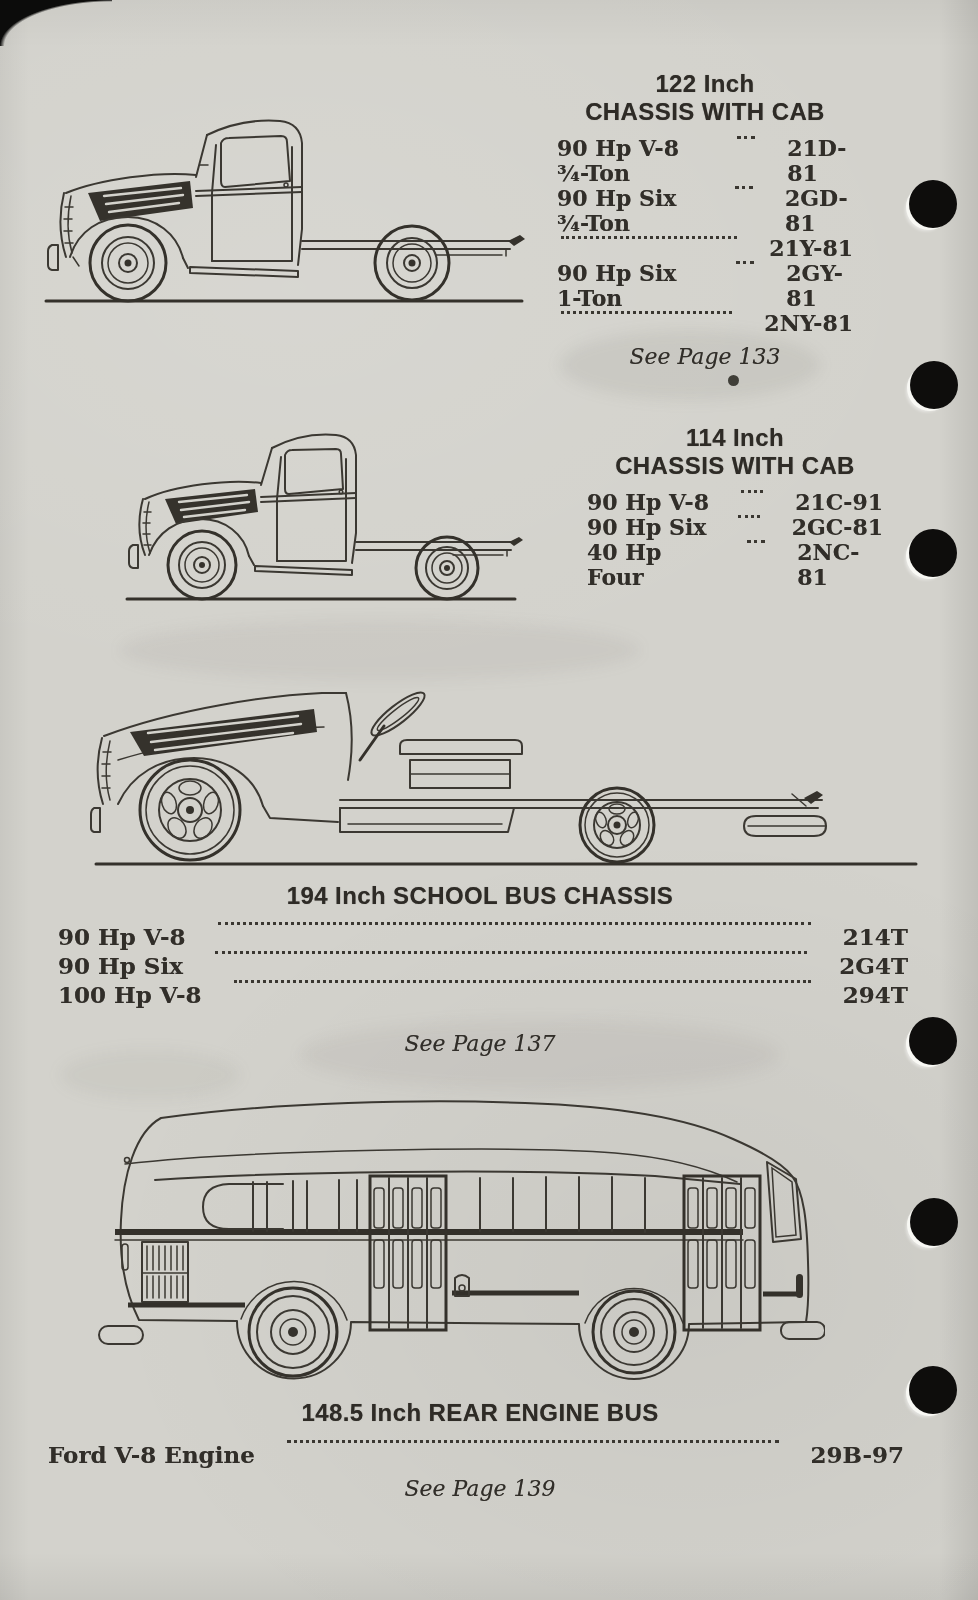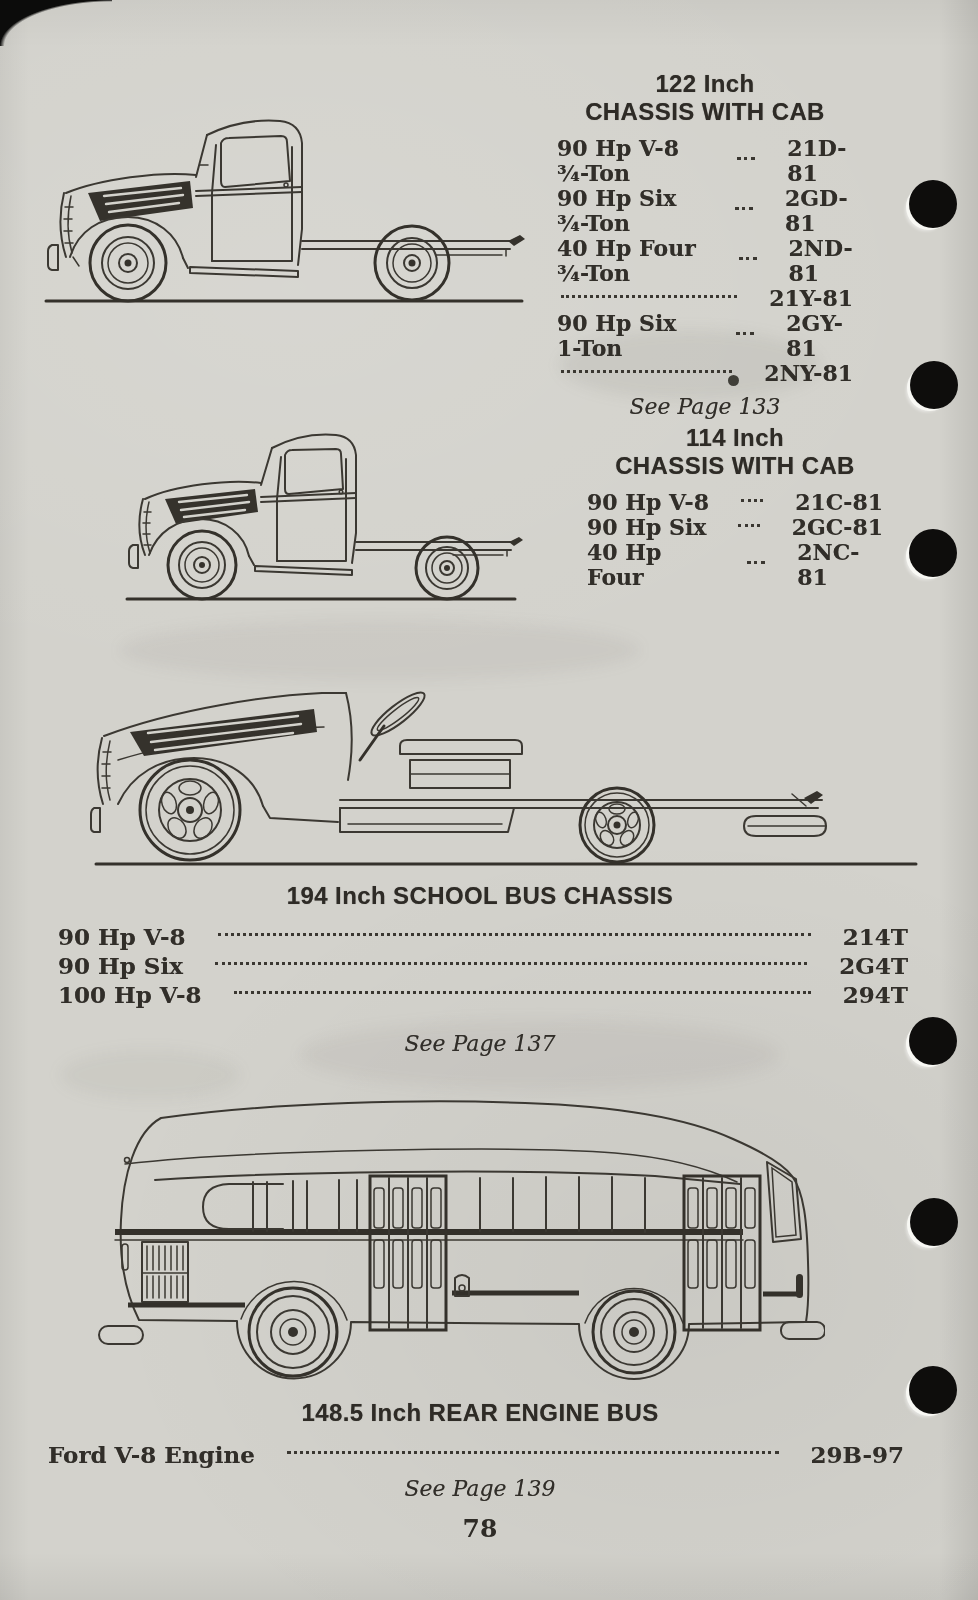--- a/index.html
+++ b/index.html
@@ -24,21 +24,21 @@
   }
   .ink-dot{position:absolute;width:11px;height:11px;border-radius:50%;background:#26241f;opacity:.88;}
   .smudge{position:absolute;border-radius:50%;filter:blur(7px);pointer-events:none;}
 
   .sec{position:absolute;}
   .sec-title{
     text-align:center;font-weight:700;font-size:24px;letter-spacing:.4px;color:#2e2b26;
     text-shadow:0 0 .7px rgba(46,43,38,.55);line-height:28px;
   }
   .spec-rows{margin:10px auto 0;}
-  .spec-row{display:flex;align-items:center;font-family:"DejaVu Serif",serif;font-weight:700;
+  .spec-row{display:flex;align-items:flex-start;font-family:"DejaVu Serif",serif;font-weight:700;
     font-size:22px;line-height:25px;color:#312e29;text-shadow:0 0 .6px rgba(49,46,41,.5);gap:28px;}
   .spec-row .leader{flex:1;border-bottom:3px dotted #3a3731;margin:0 4px 5px 4px;min-width:18px;}
   .wide .spec-row{line-height:29px;font-size:23px;}
   .see-page{
     text-align:center;font-family:"DejaVu Serif",serif;font-style:italic;font-weight:400;
     font-size:22px;color:#312e29;text-shadow:0 0 .6px rgba(49,46,41,.5);
   }
   .page-number{
     position:absolute;left:40px;top:1514px;width:880px;text-align:center;
     font-family:"DejaVu Serif",serif;font-weight:700;font-size:25px;color:#2f2c27;
@@ -120,25 +120,20 @@
     <div class="spec-rows" style="width:296px;">
       <div class="spec-row">
           <span>90 Hp V-8 ¾-Ton</span>
           <span class="leader"></span>
           <span>21D-81</span>
         </div>
       <div class="spec-row">
           <span>90 Hp Six ¾-Ton</span>
           <span class="leader"></span>
           <span>2GD-81</span>
-        </div>
-      <div class="spec-row">
-          <span>40 Hp Four ¾-Ton</span>
-          <span class="leader"></span>
-          <span>2ND-81</span>
         </div>
       <div class="spec-row">
           <span class="leader"></span>
           <span>21Y-81</span>
         </div>
       <div class="spec-row">
           <span>90 Hp Six 1-Ton</span>
           <span class="leader"></span>
           <span>2GY-81</span>
         </div>
@@ -185,21 +180,21 @@
     </svg>
   </div>
 
   <div class="sec" style="left:565px;top:424px;width:340px;">
     <div class="sec-title">114 Inch</div>
     <div class="sec-title">CHASSIS WITH CAB</div>
     <div class="spec-rows" style="width:296px;">
       <div class="spec-row">
           <span>90 Hp V-8</span>
           <span class="leader"></span>
-          <span>21C-81</span>
+          <span>21C-91</span>
         </div>
       <div class="spec-row">
           <span>90 Hp Six</span>
           <span class="leader"></span>
           <span>2GC-81</span>
         </div>
       <div class="spec-row">
           <span>40 Hp Four</span>
           <span class="leader"></span>
           <span>2NC-81</span>
@@ -381,14 +376,13 @@
     <div class="spec-rows" style="width:100%;padding:0 16px 0 8px;box-sizing:border-box;margin-top:13px;">
       <div class="spec-row">
           <span>Ford V-8 Engine</span>
           <span class="leader"></span>
           <span>29B-97</span>
         </div>
     </div>
     <div class="see-page" style="margin-top:7px;">See Page 139</div>
   </div>
 
-  <div class="page-number">78</div>
 </div>
 
 </body></html>

